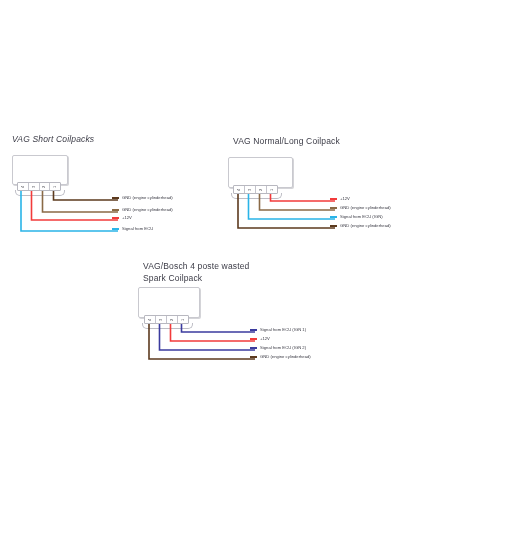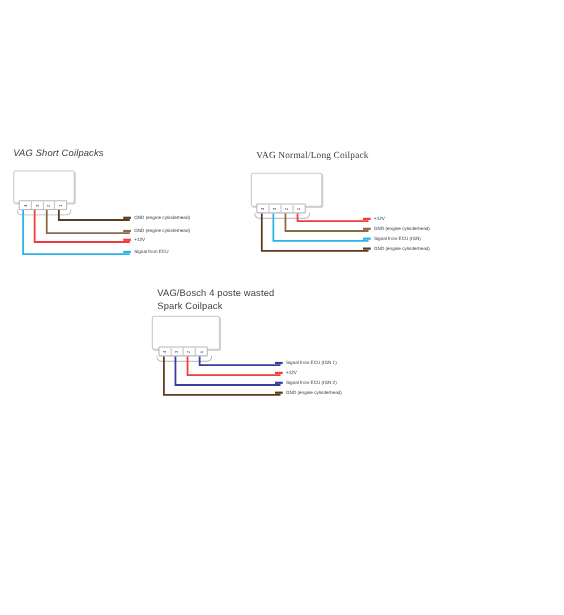--- a/index.html
+++ b/index.html
@@ -90,21 +90,21 @@
     <div class="legend-text">+12V</div>
   </div>
   <div class="legend-item" style="left:112px;top:227px;">
     <div class="legend-swatch" style="background:#2ab4e8;"></div>
     <div class="legend-text">Signal from ECU</div>
   </div>
 </div>
 
 <div class="diagram" style="left:225px;top:0;width:288px;height:250px;">
 
-  <div class="title" style="left:8px;top:136px;font-family:Liberation Serif, serif;">VAG Normal/Long Coilpack</div>
+  <div class="title" style="left:8px;top:136px;">VAG Normal/Long Coilpack</div>
 
   <div class="coil-body" style="left:3px;top:157px;width:63px;height:29px;"></div>
 
   <div class="connector" style="left:8px;top:185px;width:45px;height:9px;">
     <div class="pin">
       <span>4</span>
     </div>
     <div class="pin">
       <span>3</span>
     </div>

